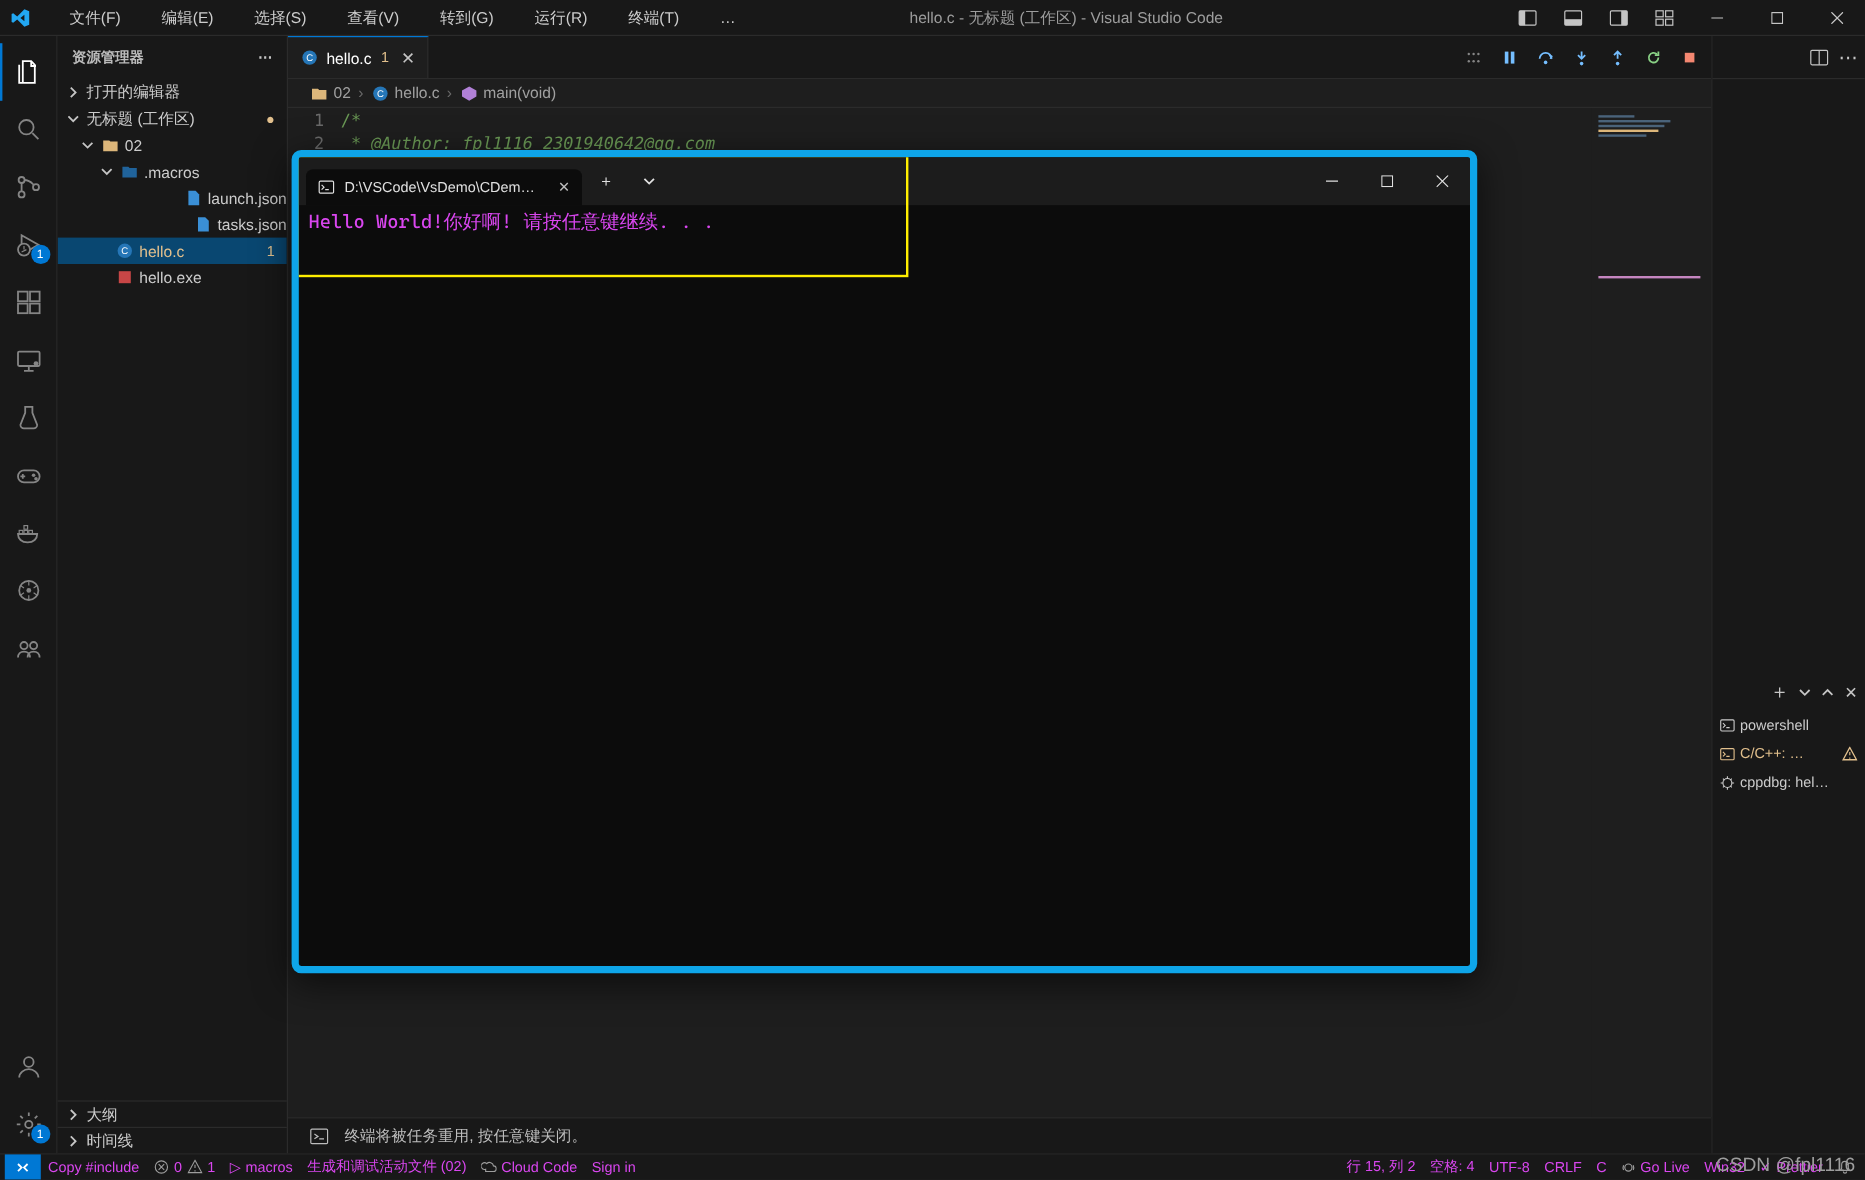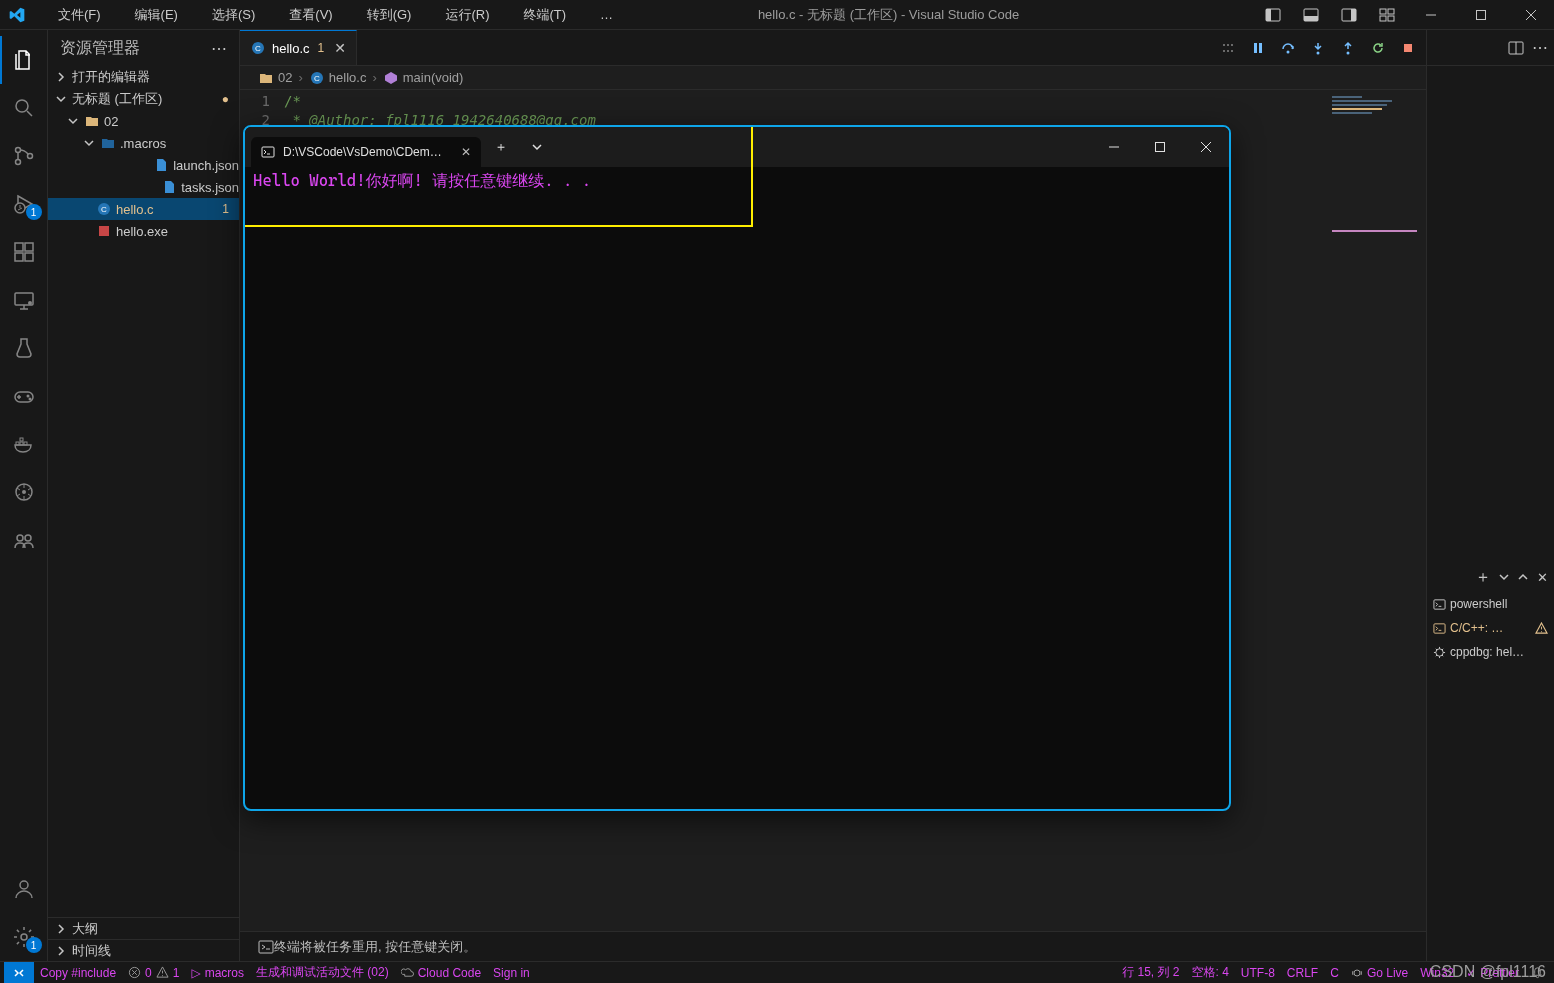--- a/index.html
+++ b/index.html
@@ -103,21 +103,22 @@
     background: #181818;
     border-right: 1px solid #2b2b2b;
     display: flex;
     flex-direction: column;
   }
   .sidebar-header {
     height: 36px;
     display: flex; align-items: center; justify-content: space-between;
     padding: 0 12px;
     color: #bbbbbb;
-    font-size: 16px;
+    font-size: 12px;
+    font-weight: bold;
   }
   .tree {
     flex: 1;
     overflow: hidden;
     font-size: 13px;
   }
   .tree-row {
     height: 22px;
     display: flex;
     align-items: center;
@@ -241,21 +242,21 @@
   }
   .minimap-line {
     position: absolute;
     height: 2px;
     background: #4a637a;
   }
   .terminal-hint {
     height: 30px;
     border-top: 1px solid #2b2b2b;
     display: flex; align-items: center;
-    gap: 0;
+    gap: 13px;
     padding-left: 18px;
     color: #bdbdbd;
     font-size: 13px;
     background: #181818;
   }
   
   .right-panel {
     width: 128px;
     background: #181818;
     border-left: 1px solid #2b2b2b;
@@ -316,21 +317,21 @@
     padding: 0 8px;
     height: 22px;
     display: inline-flex; align-items: center;
   }
   
   .termwin {
     position: absolute;
     left: 243px; top: 125px;
     width: 988px; height: 686px;
     background: #0c0c0c;
-    border: 2px solid #0ea5e9;
+    border: 6px solid #0ea5e9;
     border-radius: 8px;
     box-shadow: 0 8px 30px rgba(0,0,0,0.6);
     display: flex;
     flex-direction: column;
     z-index: 50;
     overflow: hidden;
   }
   .termwin-tabs {
     height: 40px;
     background: #1c1c1c;
@@ -737,21 +738,21 @@
       </span>
       <span>main(void)</span>
     </div>
     <div class="editor-body">
       <div class="gutter">
         <div>1</div>
         <div>2</div>
       </div>
       <div class="code">
         <div>/*</div>
-        <div style="font-style:italic;"> * @Author: fpl1116 1942640688@qq.com</div>
+        <div style="font-style:italic;"> * @Author: fpl1116 2301940642@qq.com</div>
       </div>
       <div class="minimap">
         <div class="minimap-line" style="top:6px;left:6px;width:30px;"></div>
         <div class="minimap-line" style="top:10px;left:6px;width:60px;"></div>
         <div class="minimap-line" style="top:14px;left:6px;width:55px;"></div>
         <div class="minimap-line" style="top:18px;left:6px;width:50px;background:#dcb67a;"></div>
         <div class="minimap-line" style="top:22px;left:6px;width:40px;"></div>
         <div class="minimap-line" style="top:140px;left:6px;width:85px;background:#c586c0;"></div>
       </div>
     </div>

